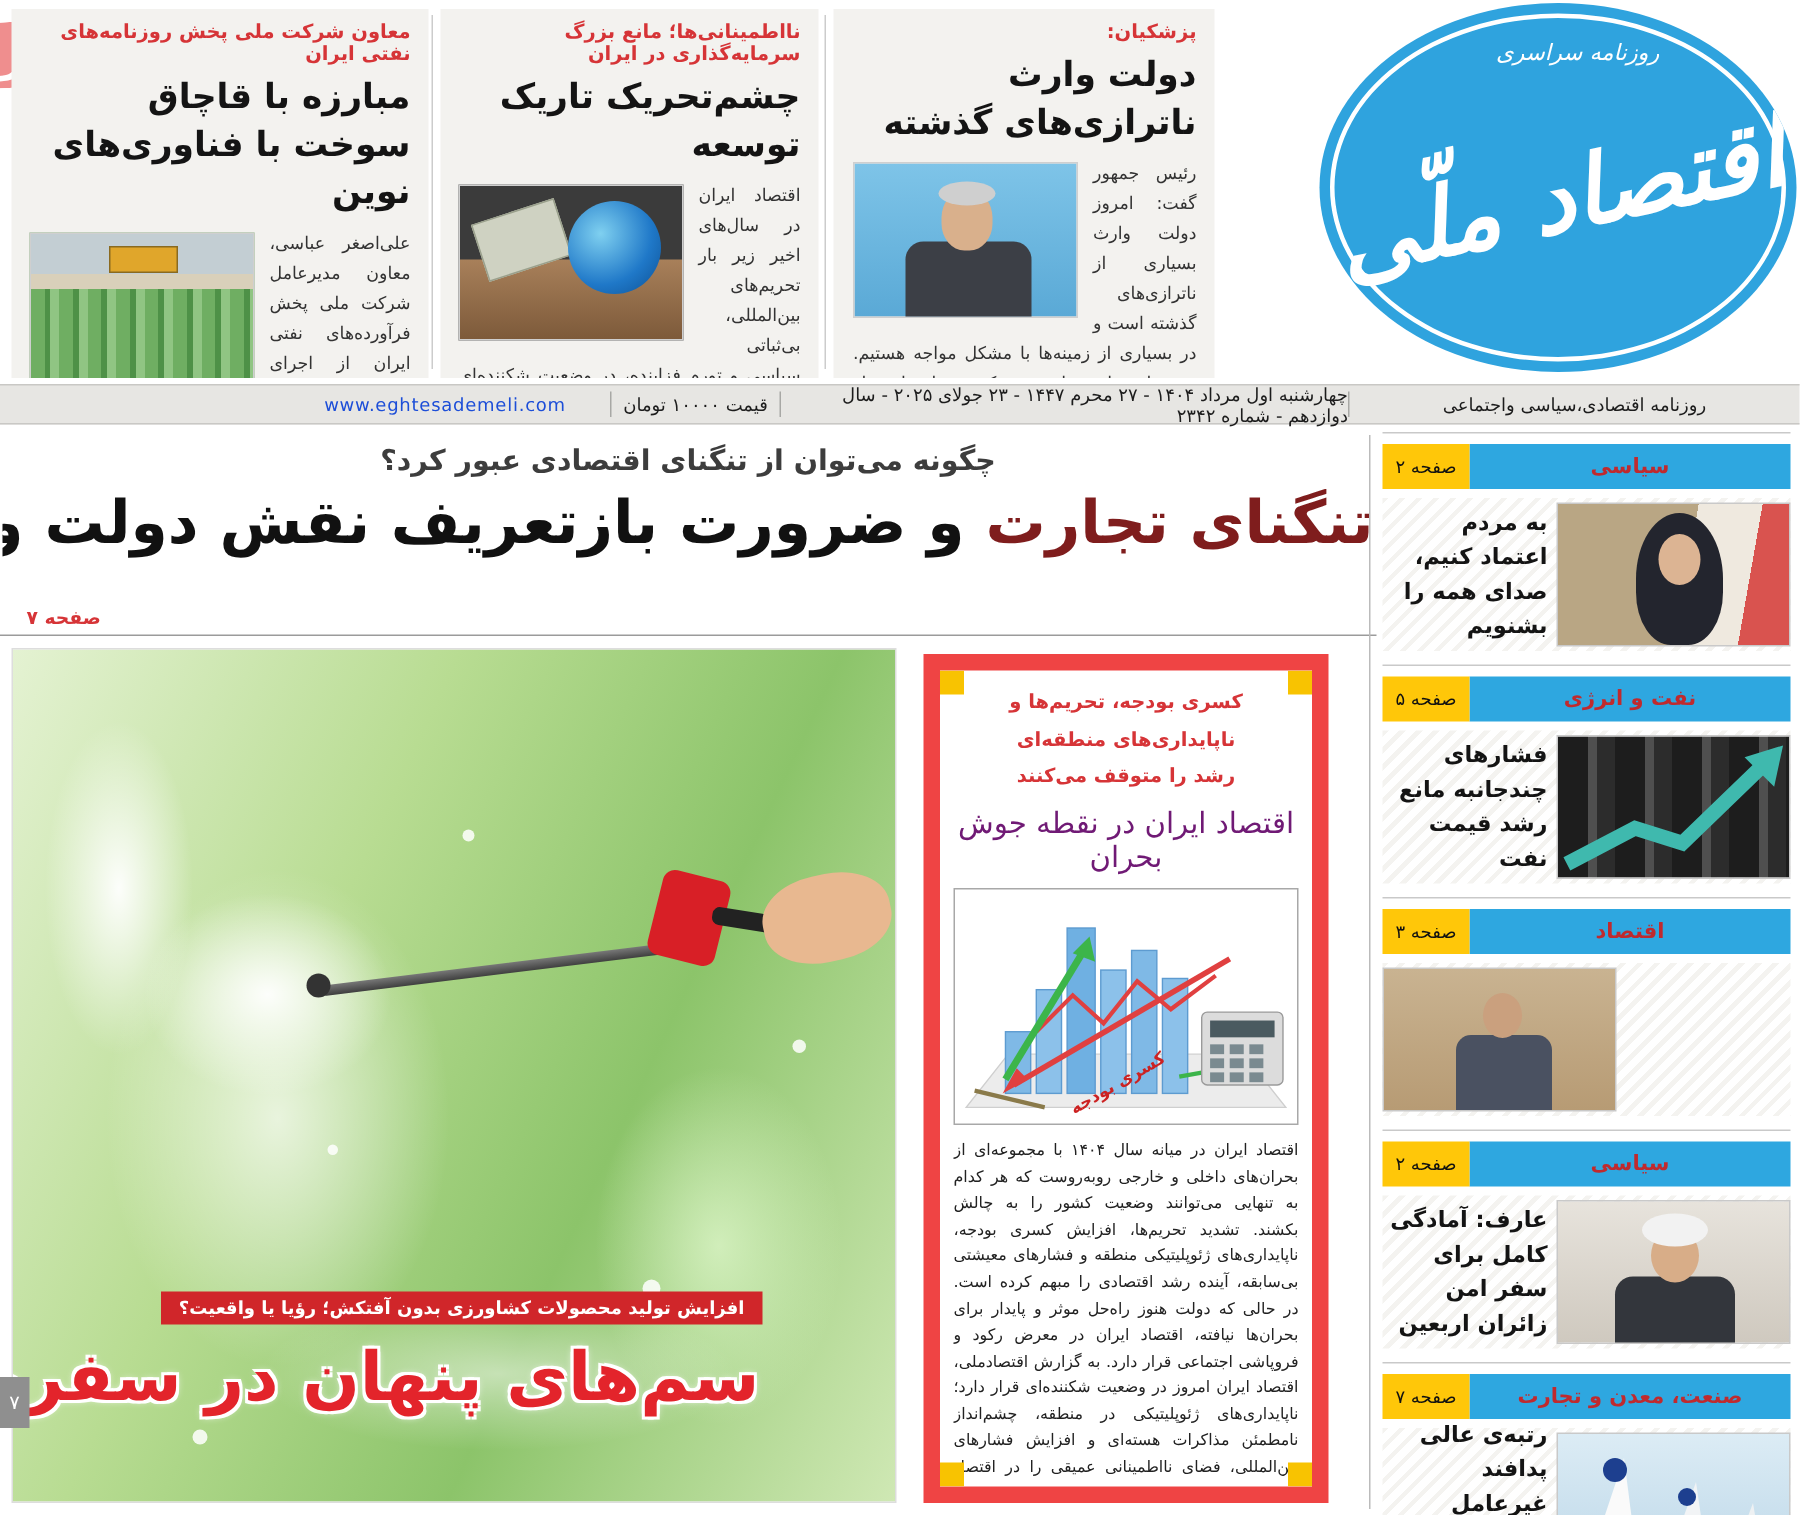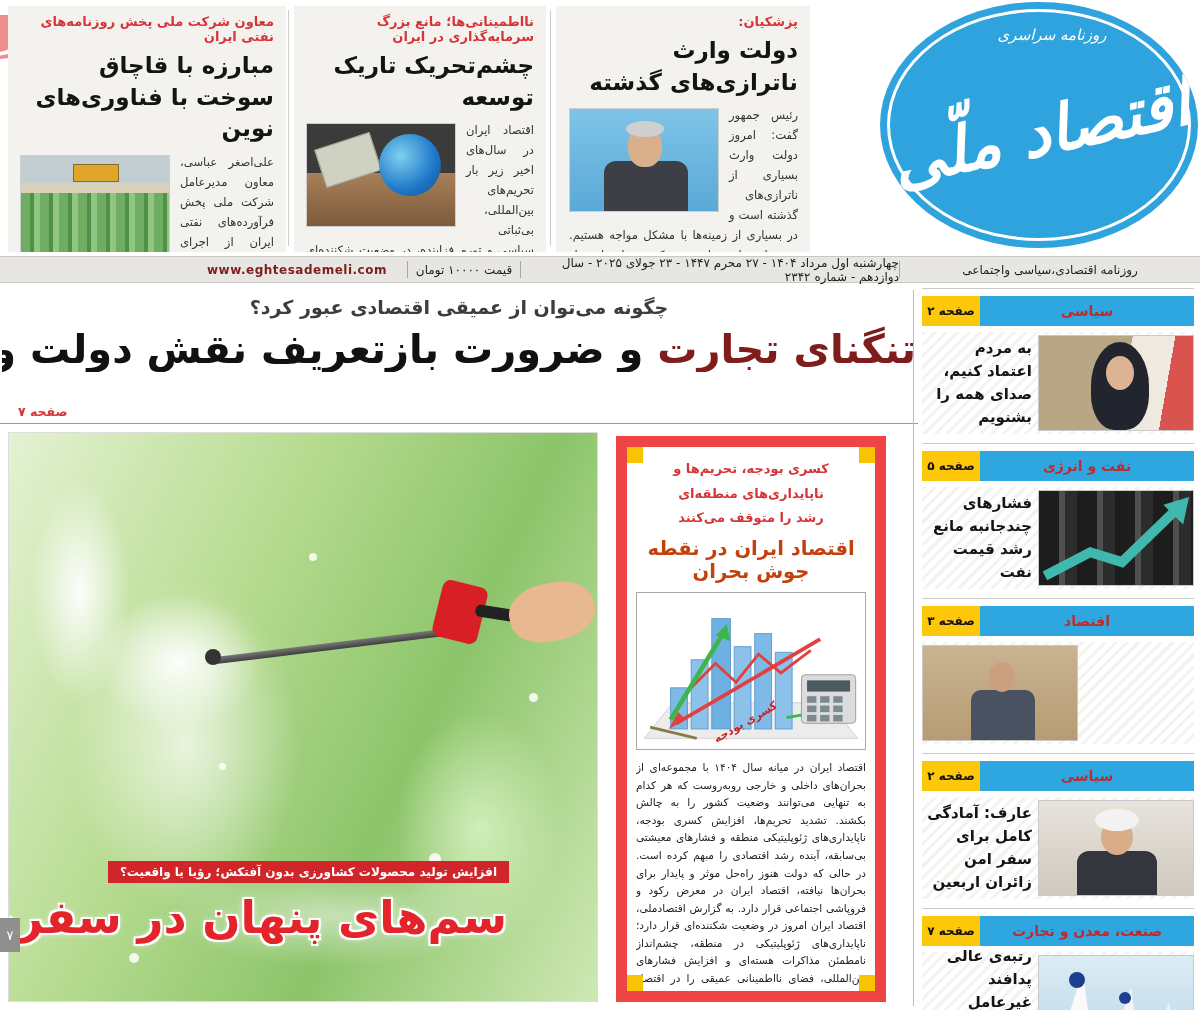--- a/index.html
+++ b/index.html
@@ -46,21 +46,21 @@
   .masthead .mtitle { color:#ffffff; font-size:64px; font-weight:900; font-style:italic; transform:rotate(-12deg) translateY(8px);
     white-space:nowrap; letter-spacing:-2px; }
 
   
   .infobar { position:absolute; top:256px; left:0; width:1200px; height:27px; background:#e7e6e3;
     border-top:1px solid #c9c8c5; border-bottom:1px solid #c9c8c5; display:flex; direction:rtl;
     align-items:center; font-size:12px; color:#1c1c1c; z-index:2; }
   .infobar .seg { display:flex; align-items:center; justify-content:center; height:100%; }
   .infobar .sep { width:1px; height:70%; background:#a8a8a5; }
   .seg-type { width:300px; } .seg-date { width:378px; } .seg-price { width:112px; }
-  .seg-web { width:220px; direction:ltr; letter-spacing:0.5px; font-weight:bold; color:#7f1d1d;text-align:center; }
+  .seg-web { width:220px; direction:ltr; letter-spacing:0.5px; font-weight:normal; color:#1d4ed8;text-align:center; }
 
   
   .lead-kicker { position:absolute; top:296px; left:0; width:918px; text-align:center; font-size:19px; font-weight:700; color:#3d3d3d; }
   .lead-headline { position:absolute; top:326px; left:2px; width:914px; font-weight:900; font-size:40px; letter-spacing:-1px;
     white-space:nowrap; overflow:hidden; text-align:right; color:#111; }
   .lead-headline .hl-red { color:#7f1d1d; }
   .lead-page { position:absolute; top:404px; left:18px; color:#d63437; font-weight:bold; font-size:12.5px; }
   .lead-rule { position:absolute; top:423px; left:0; width:918px; height:1px; background:#9b9b9b; }
 
   
@@ -88,32 +88,32 @@
     display:flex; align-items:center; justify-content:center; font-size:13px; z-index:3; }
 
   
   .crisis { position:absolute; left:616px; top:436px; width:270px; height:566px; background:#fff;
     border:11px solid #ef4444; padding:10px 9px 6px 9px; overflow:hidden; }
   .crisis .gap-top, .crisis .gap-bottom { position:absolute; left:50%; transform:translateX(-50%); width:128px; height:11px; background:#fff; }
   .crisis .gap-top { top:-11px; } .crisis .gap-bottom { bottom:-11px; }
   .crisis .corner { position:absolute; width:16px; height:16px; background:#f8c301; }
   .c-tl { top:0; right:0; } .c-tr { top:0; left:0; } .c-bl { bottom:0; right:0; } .c-br { bottom:0; left:0; }
   .crisis-kicker { color:#d63437; font-weight:bold; font-size:13px; text-align:center; line-height:1.9; }
-  .crisis-title { color:#c2410c; font-weight:700; font-size:19.5px; text-align:center; margin:6px 0 9px 0; }
+  .crisis-title { color:#701a75; font-weight:400; font-size:19.5px; text-align:center; margin:6px 0 9px 0; }
   .crisis-chart { width:100%; height:158px; border:1px solid #a8a8a8; background:#fff; display:block; }
   .crisis-body { font-size:10.6px; line-height:1.66; text-align:justify; color:#222; margin-top:9px; height:268px; overflow:hidden; }
 
   
   .side-divider { position:absolute; left:913px; top:290px; width:1px; height:716px; background:#bbb; }
   .sidebar { position:absolute; left:922px; top:288px; width:272px; }
   .sb-item { border-top:1px solid #c9c9c9; padding-top:7px; margin-bottom:9px; }
   .sb-head { display:flex; direction:rtl; height:30px; }
   .sb-cat { flex:1; background:#2ea7e0; color:#c02a2e; font-weight:900; font-size:14px;
     display:flex; align-items:center; justify-content:center; }
-  .sb-page { width:58px; background:#ffc709; color:#111; font-weight:bold; font-size:12px;
+  .sb-page { width:58px; background:#ffc709; color:#111; font-weight:normal; font-size:12px;
     display:flex; align-items:center; justify-content:center; }
   .sb-body { display:flex; direction:ltr; height:102px; align-items:center; margin-top:6px;
     background:repeating-linear-gradient(135deg, #f4f3f0 0 3px, #ffffff 3px 8px); }
   .sb-title { flex:1; font-size:15px; font-weight:800; color:#141414; text-align:right; direction:rtl;
     line-height:1.55; padding:0 6px 0 4px; }
   .sb-img { width:156px; height:96px; border:1px solid #c9c9c9; position:relative; overflow:hidden; flex:none; }
 
   .img-woman { background:linear-gradient(100deg,#b9a684 0 55%, #efe9df 55% 80%, #d9534f 80%); }
   .img-woman .hijab { position:absolute; left:52px; top:6px; width:58px; height:88px; border-radius:50% 50% 40% 40%; background:#23252e; }
   .img-woman .face { position:absolute; left:67px; top:20px; width:28px; height:34px; border-radius:50%; background:#dcb493; }
@@ -194,21 +194,21 @@
   <div class="infobar">
     <div class="seg seg-type">روزنامه اقتصادی،سیاسی واجتماعی</div>
     <div class="sep"></div>
     <div class="seg seg-date">چهارشنبه اول مرداد ۱۴۰۴ - ۲۷ محرم ۱۴۴۷ - ۲۳ جولای ۲۰۲۵ - سال دوازدهم - شماره ۲۳۴۲</div>
     <div class="sep"></div>
     <div class="seg seg-price">قیمت ۱۰۰۰۰ تومان</div>
     <div class="sep"></div>
     <div class="seg seg-web">www.eghtesademeli.com</div>
   </div>
 
-  <div class="lead-kicker">چگونه می‌توان از عمیقی اقتصادی عبور کرد؟</div>
+  <div class="lead-kicker">چگونه می‌توان از تنگنای اقتصادی عبور کرد؟</div>
   <div class="lead-headline">
     <span class="hl-red">تنگنای تجارت</span><span> و ضرورت بازتعریف نقش دولت و بخش خصوصی</span>
   </div>
   <div class="lead-page">صفحه ۷</div>
   <div class="lead-rule"></div>
 
   <div class="photo">
     <div class="speck" style="left:120px;top:520px;width:10px;height:10px;"></div>
     <div class="speck" style="left:300px;top:120px;width:8px;height:8px;"></div>
     <div class="speck" style="left:420px;top:420px;width:12px;height:12px;"></div>

